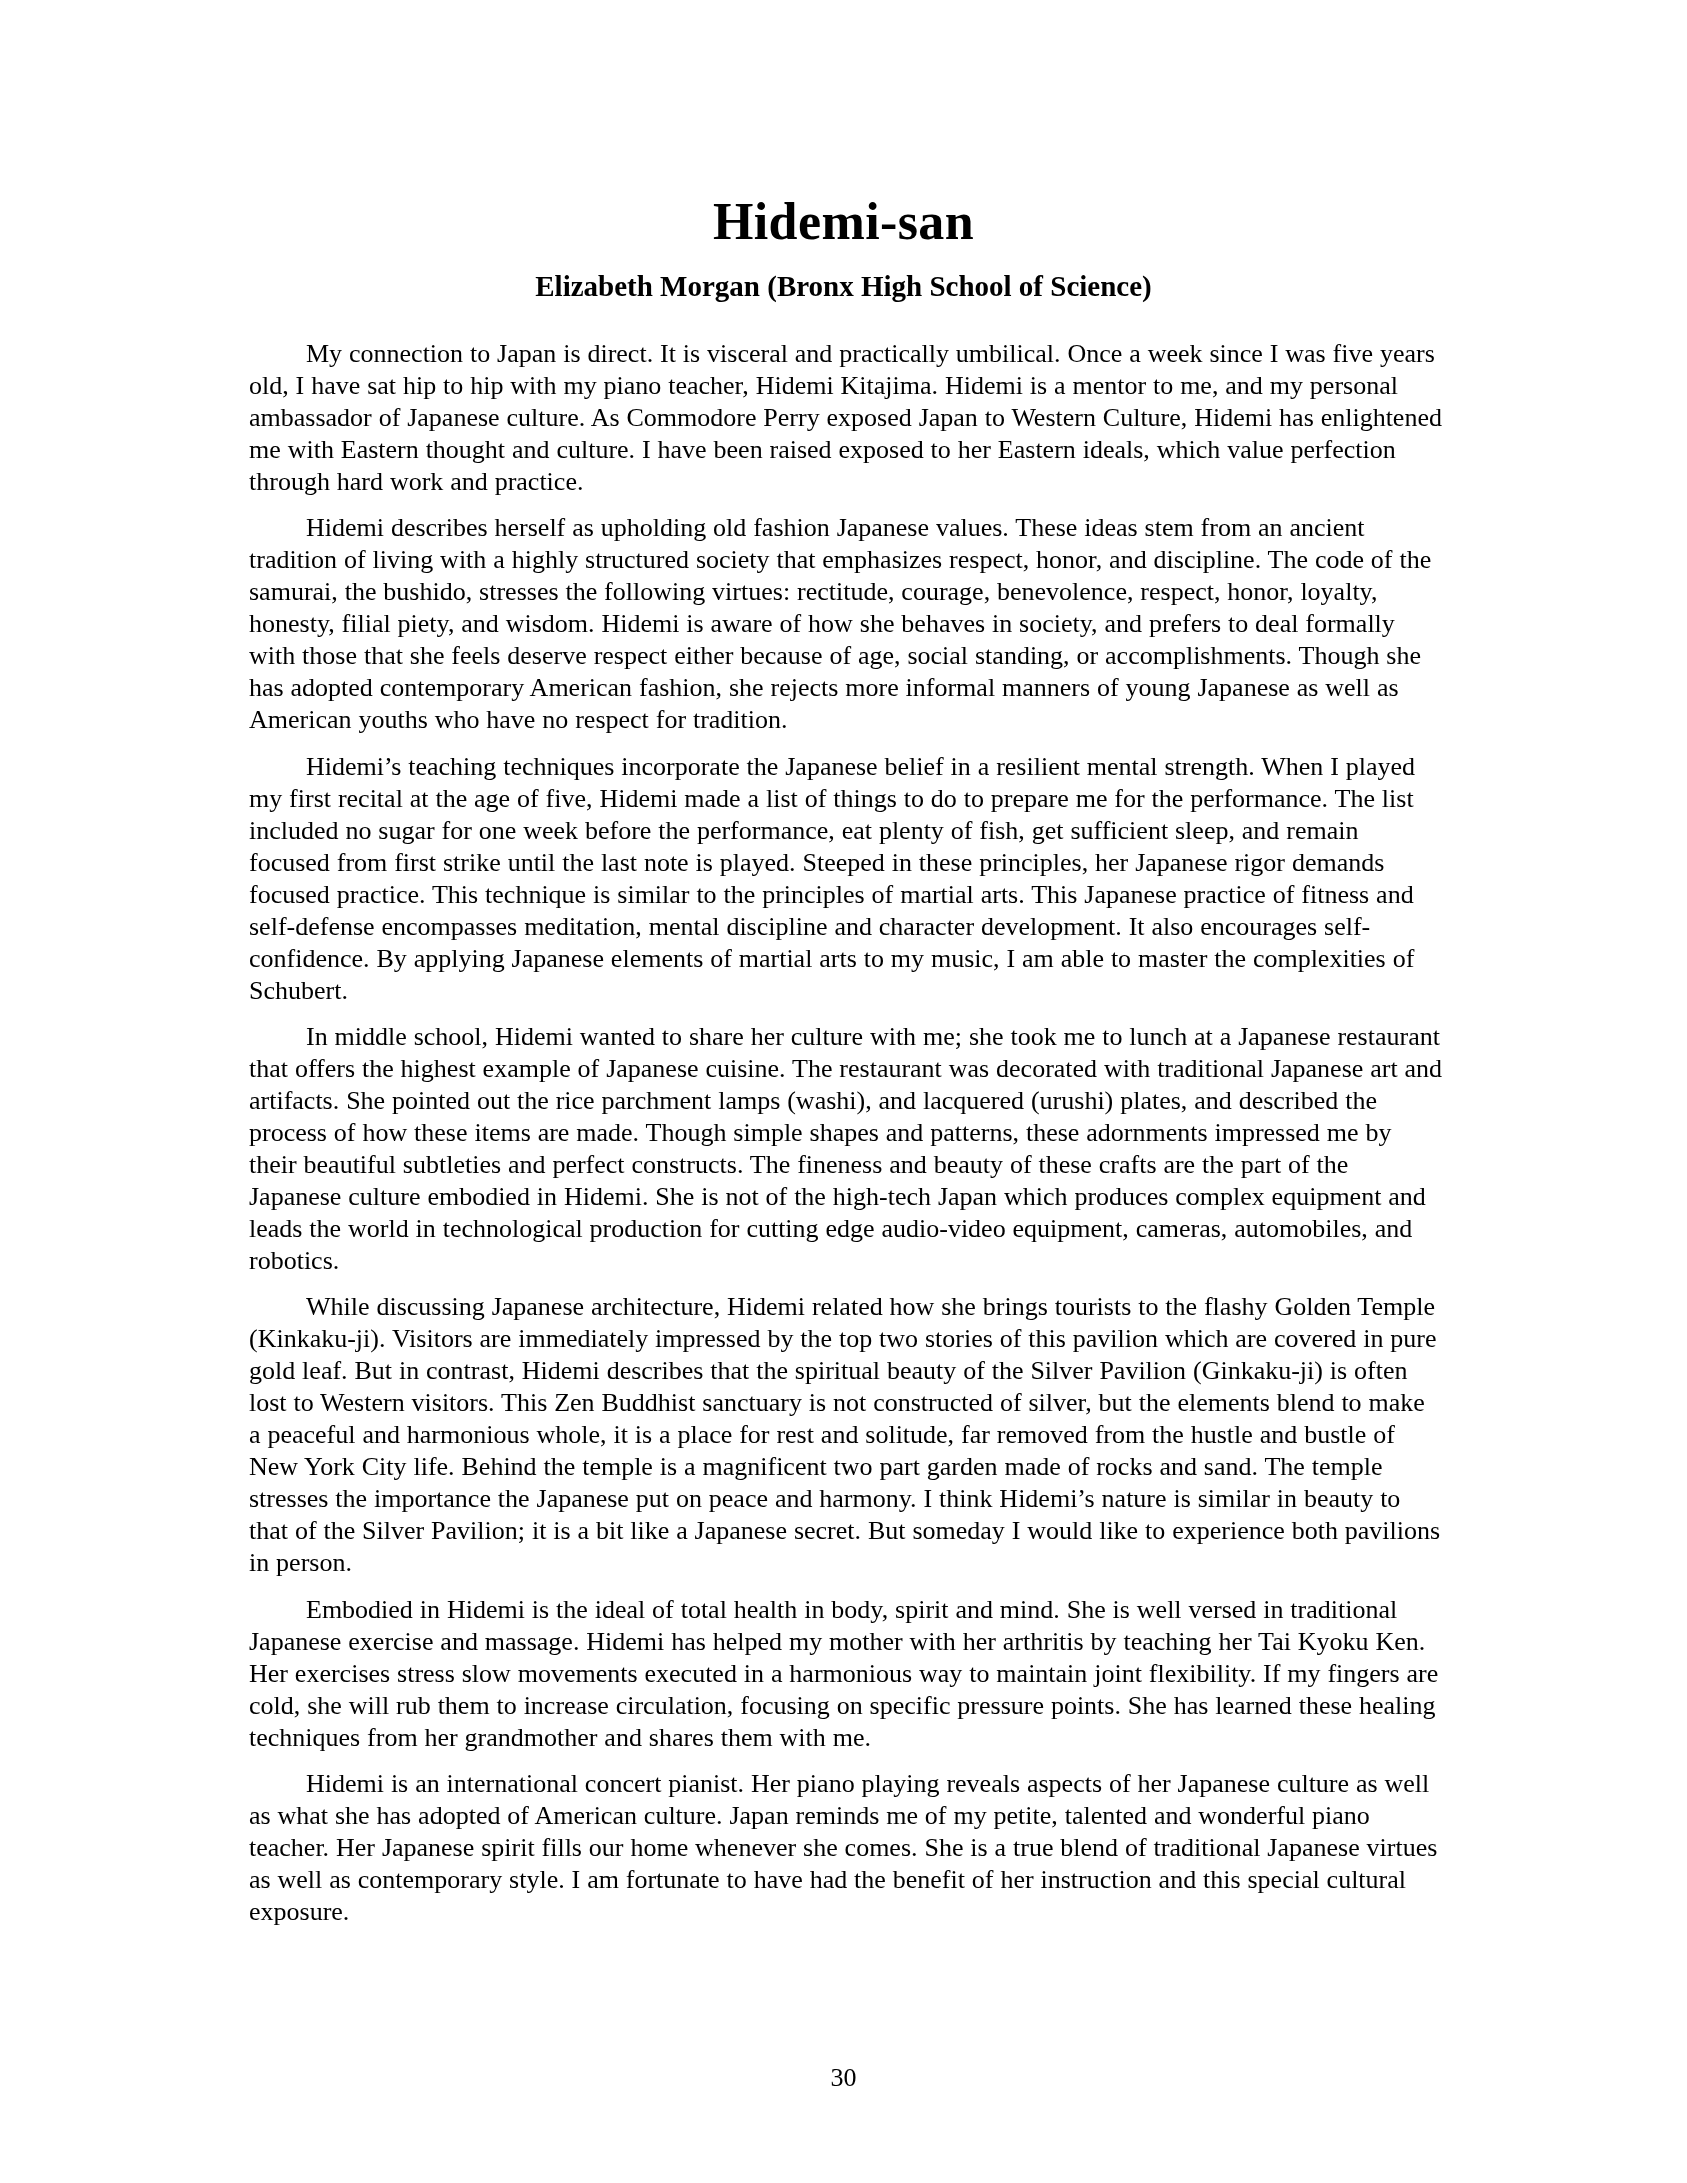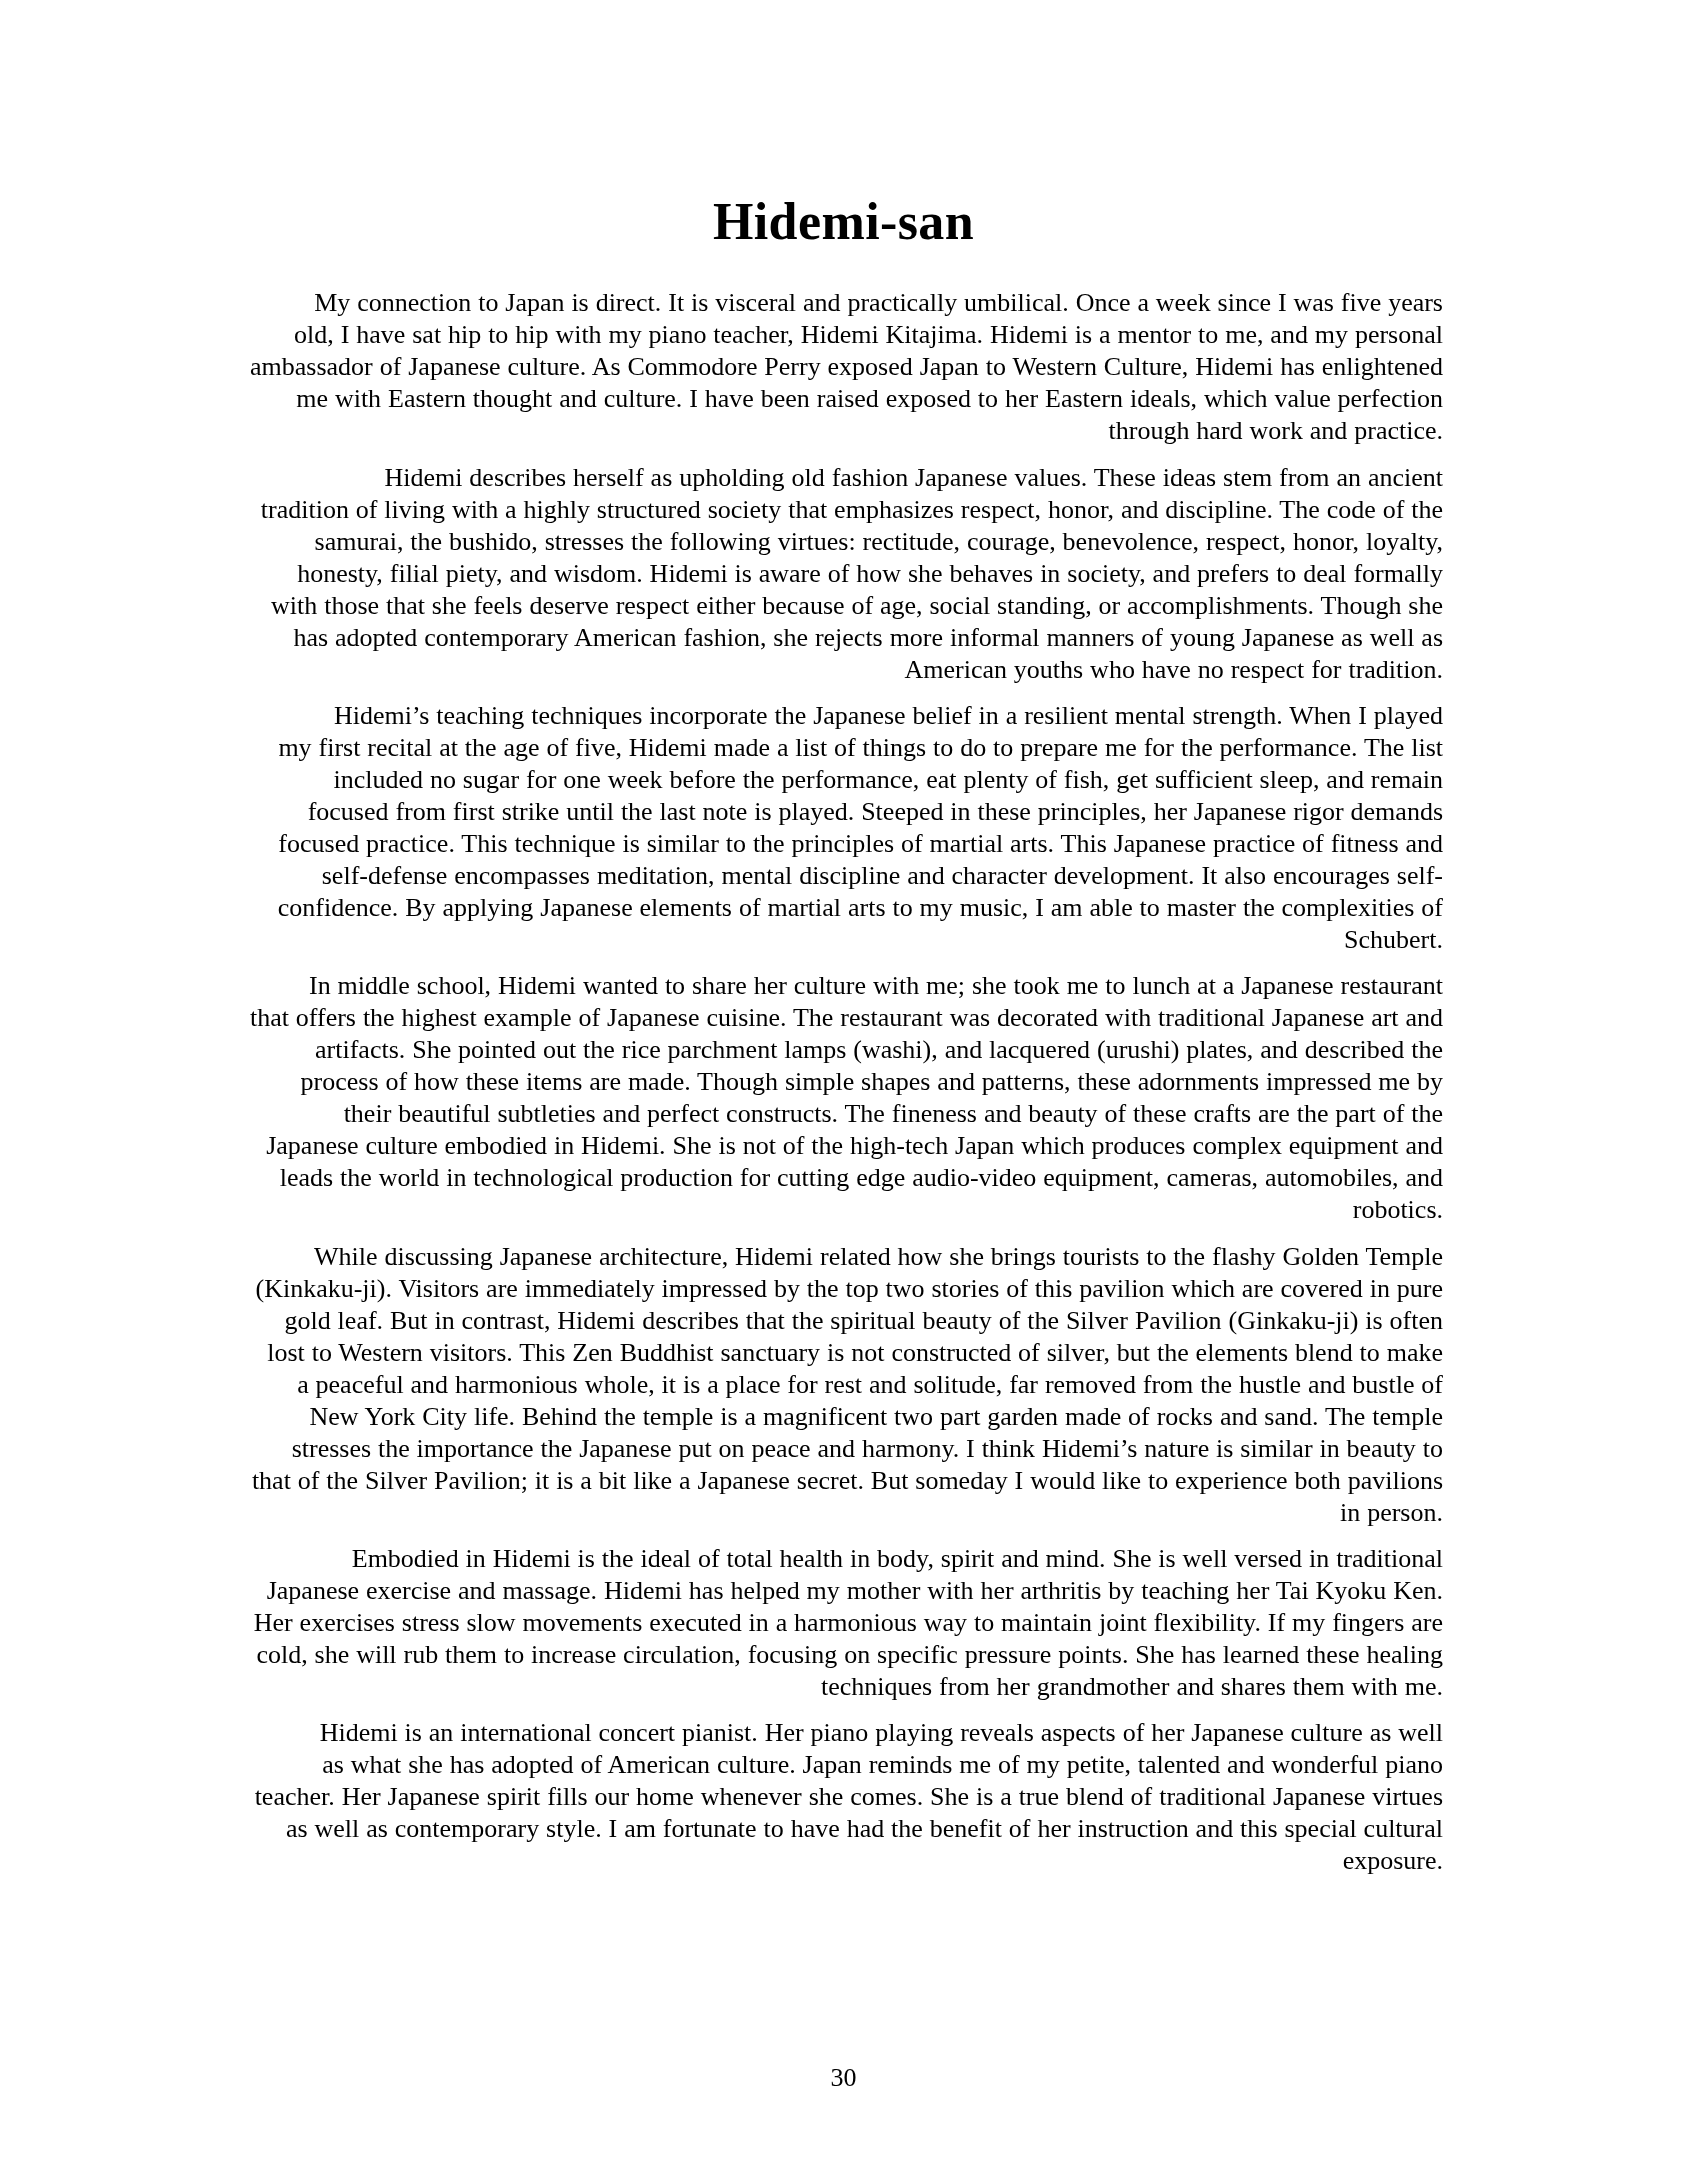--- a/index.html
+++ b/index.html
@@ -32,40 +32,41 @@
     text-align: center;
   }
   .essay-body {
     margin: 34px 244px 0 249px; 
   }
   .essay-body p {
     margin: 0 0 14.3px 0;
     font-size: 26px;
     line-height: 32px;
     text-indent: 57px;
-    text-align: right;
+    text-align: left;
     word-spacing: 0.4px;
   }
   .page-footer {
     position: absolute;
     top: 2062px;
     left: 0;
     width: 100%;
     text-align: center;
     font-size: 26px;
     line-height: 32px;
   }
 </style>
 </head>
 <body>
 
 <div class="page">
 
   <h1 class="essay-title">Hidemi-san</h1>
 
+  <div class="essay-byline">Elizabeth Morgan (Bronx High School of Science)</div>
 
   <div class="essay-body">
     <p>My connection to Japan is direct. It is visceral and practically umbilical. Once a week since I was five years old, I have sat hip to hip with my piano teacher, Hidemi Kitajima. Hidemi is a mentor to me, and my personal ambassador of Japanese culture. As Commodore Perry exposed Japan to Western Culture, Hidemi has enlightened me with Eastern thought and culture. I have been raised exposed to her Eastern ideals, which value perfection through hard work and practice.</p>
     <p>Hidemi describes herself as upholding old fashion Japanese values. These ideas stem from an ancient tradition of living with a highly structured society that emphasizes respect, honor, and discipline. The code of the samurai, the bushido, stresses the following virtues: rectitude, courage, benevolence, respect, honor, loyalty, honesty, filial piety, and wisdom. Hidemi is aware of how she behaves in society, and prefers to deal formally with those that she feels deserve respect either because of age, social standing, or accomplishments. Though she has adopted contemporary American fashion, she rejects more informal manners of young Japanese as well as American youths who have no respect for tradition.</p>
     <p>Hidemi’s teaching techniques incorporate the Japanese belief in a resilient mental strength. When I played my first recital at the age of five, Hidemi made a list of things to do to prepare me for the performance. The list included no sugar for one week before the performance, eat plenty of fish, get sufficient sleep, and remain focused from first strike until the last note is played. Steeped in these principles, her Japanese rigor demands focused practice. This technique is similar to the principles of martial arts. This Japanese practice of fitness and self-defense encompasses meditation, mental discipline and character development. It also encourages self-confidence. By applying Japanese elements of martial arts to my music, I am able to master the complexities of Schubert.</p>
     <p>In middle school, Hidemi wanted to share her culture with me; she took me to lunch at a Japanese restaurant that offers the highest example of Japanese cuisine. The restaurant was decorated with traditional Japanese art and artifacts. She pointed out the rice parchment lamps (washi), and lacquered (urushi) plates, and described the process of how these items are made. Though simple shapes and patterns, these adornments impressed me by their beautiful subtleties and perfect constructs. The fineness and beauty of these crafts are the part of the Japanese culture embodied in Hidemi. She is not of the high-tech Japan which produces complex equipment and leads the world in technological production for cutting edge audio-video equipment, cameras, automobiles, and robotics.</p>
     <p>While discussing Japanese architecture, Hidemi related how she brings tourists to the flashy Golden Temple (Kinkaku-ji). Visitors are immediately impressed by the top two stories of this pavilion which are covered in pure gold leaf. But in contrast, Hidemi describes that the spiritual beauty of the Silver Pavilion (Ginkaku-ji) is often lost to Western visitors. This Zen Buddhist sanctuary is not constructed of silver, but the elements blend to make a peaceful and harmonious whole, it is a place for rest and solitude, far removed from the hustle and bustle of New York City life. Behind the temple is a magnificent two part garden made of rocks and sand. The temple stresses the importance the Japanese put on peace and harmony. I think Hidemi’s nature is similar in beauty to that of the Silver Pavilion; it is a bit like a Japanese secret. But someday I would like to experience both pavilions in person.</p>
     <p>Embodied in Hidemi is the ideal of total health in body, spirit and mind. She is well versed in traditional Japanese exercise and massage. Hidemi has helped my mother with her arthritis by teaching her Tai Kyoku Ken. Her exercises stress slow movements executed in a harmonious way to maintain joint flexibility. If my fingers are cold, she will rub them to increase circulation, focusing on specific pressure points. She has learned these healing techniques from her grandmother and shares them with me.</p>
     <p>Hidemi is an international concert pianist. Her piano playing reveals aspects of her Japanese culture as well as what she has adopted of American culture. Japan reminds me of my petite, talented and wonderful piano teacher. Her Japanese spirit fills our home whenever she comes. She is a true blend of traditional Japanese virtues as well as contemporary style. I am fortunate to have had the benefit of her instruction and this special cultural exposure.</p>
   </div>

